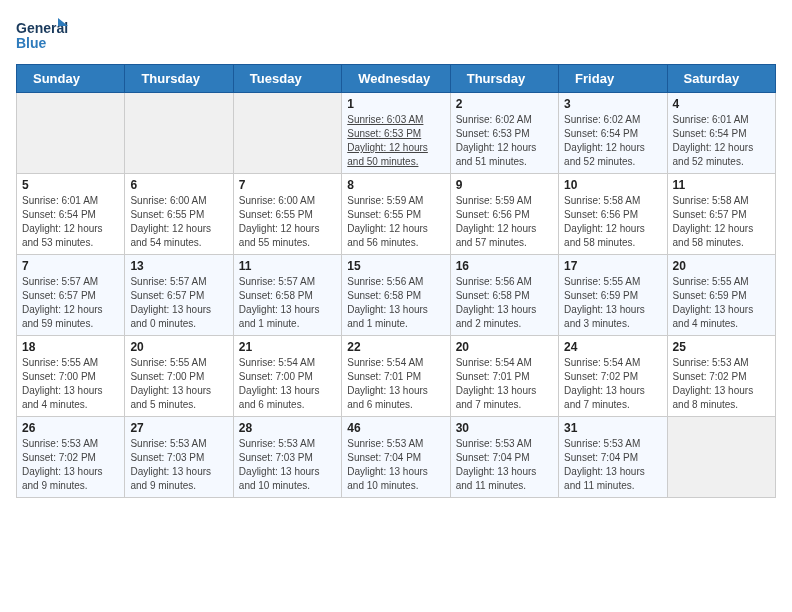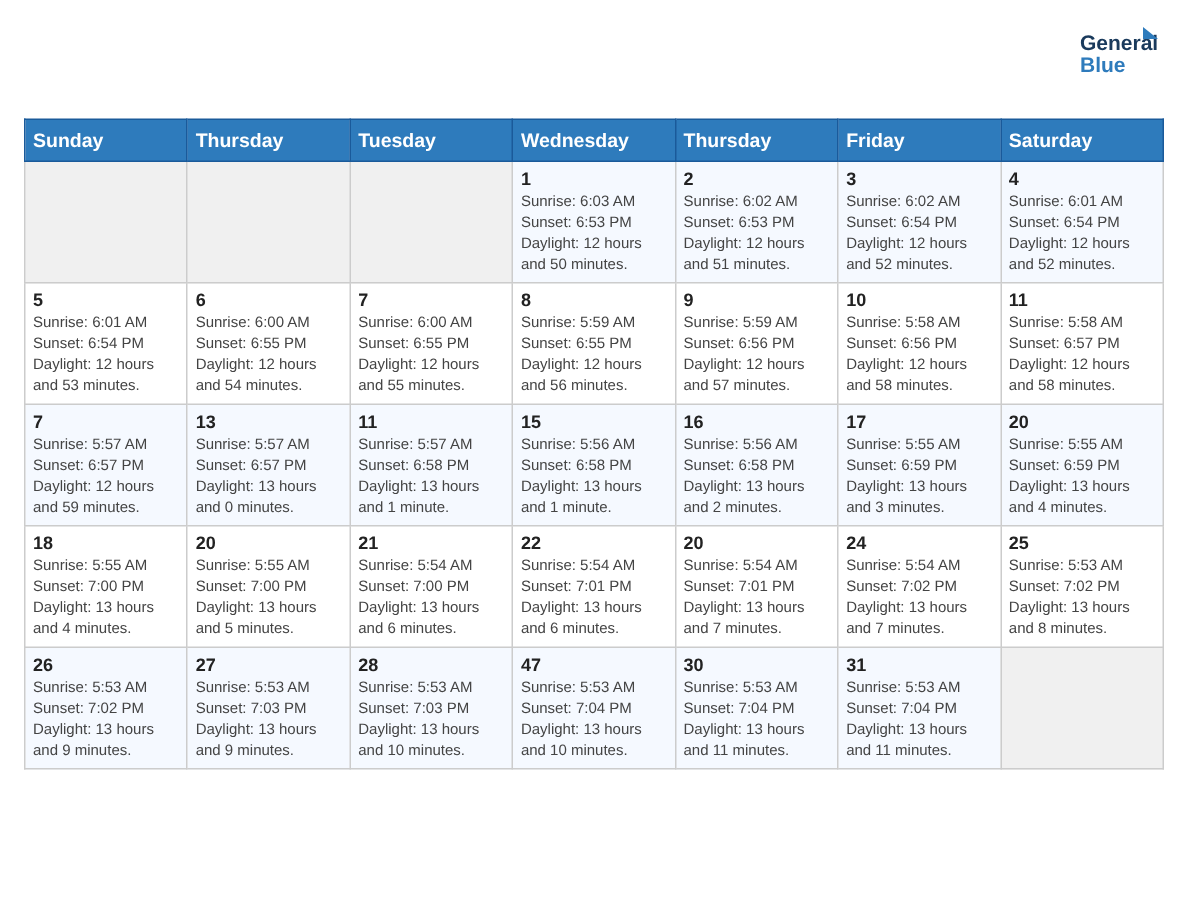--- a/index.html
+++ b/index.html
@@ -5,23 +5,23 @@
     * { box-sizing: border-box; margin: 0; padding: 0; }
     body {
       font-family: Arial, sans-serif;
       background: #fff;
       width: 792px;
       min-height: 612px;
       padding: 16px;
     }
     .header {
       display: flex;
-      justify-content: flex-end;
+      justify-content: flex-start;
       align-items: flex-start;
-      margin-bottom: 25px;
+      margin-bottom: 10px;
     }
     .logo {
       display: flex;
       align-items: center;
       gap: 4px;
     }
     .title-block {
       text-align: right;
     }
     .calendar-title {
@@ -36,21 +36,21 @@
     table {
       width: 100%;
       border-collapse: collapse;
       table-layout: fixed;
     }
     thead tr th {
       background-color: #2e7bbc;
       color: #fff;
       font-size: 13px;
       font-weight: bold;
-      padding: 6px 5px;
+      padding: 6px 16px;
       text-align: left;
       border: 1px solid #1a5a9a;
     }
     tbody tr td {
       border: 1px solid #ccc;
       vertical-align: top;
       padding: 4px 5px;
       font-size: 10.5px;
       color: #333;
       height: 80px;
@@ -107,21 +107,21 @@
         <th>Saturday</th>
       </tr>
   </thead>
   <tbody id="calendar-body">
   <tr>
         <td class="empty-cell"></td>
         <td class="empty-cell"></td>
         <td class="empty-cell"></td>
         <td>
           <span class="day-number">1</span>
-          <div class="day-info" style="white-space: pre-line;">Sunrise: 6:03 AM
+          <div class="day-info" style="white-space: pre-line; text-decoration: underline;">Sunrise: 6:03 AM
 Sunset: 6:53 PM
 Daylight: 12 hours
 and 50 minutes.</div>
         </td>
         <td>
           <span class="day-number">2</span>
           <div class="day-info" style="white-space: pre-line;">Sunrise: 6:02 AM
 Sunset: 6:53 PM
 Daylight: 12 hours
 and 51 minutes.</div>
@@ -310,21 +310,21 @@
 and 9 minutes.</div>
         </td>
         <td>
           <span class="day-number">28</span>
           <div class="day-info" style="white-space: pre-line;">Sunrise: 5:53 AM
 Sunset: 7:03 PM
 Daylight: 13 hours
 and 10 minutes.</div>
         </td>
         <td>
-          <span class="day-number">47</span>
+          <span class="day-number">46</span>
           <div class="day-info" style="white-space: pre-line;">Sunrise: 5:53 AM
 Sunset: 7:04 PM
 Daylight: 13 hours
 and 10 minutes.</div>
         </td>
         <td>
           <span class="day-number">30</span>
           <div class="day-info" style="white-space: pre-line;">Sunrise: 5:53 AM
 Sunset: 7:04 PM
 Daylight: 13 hours

